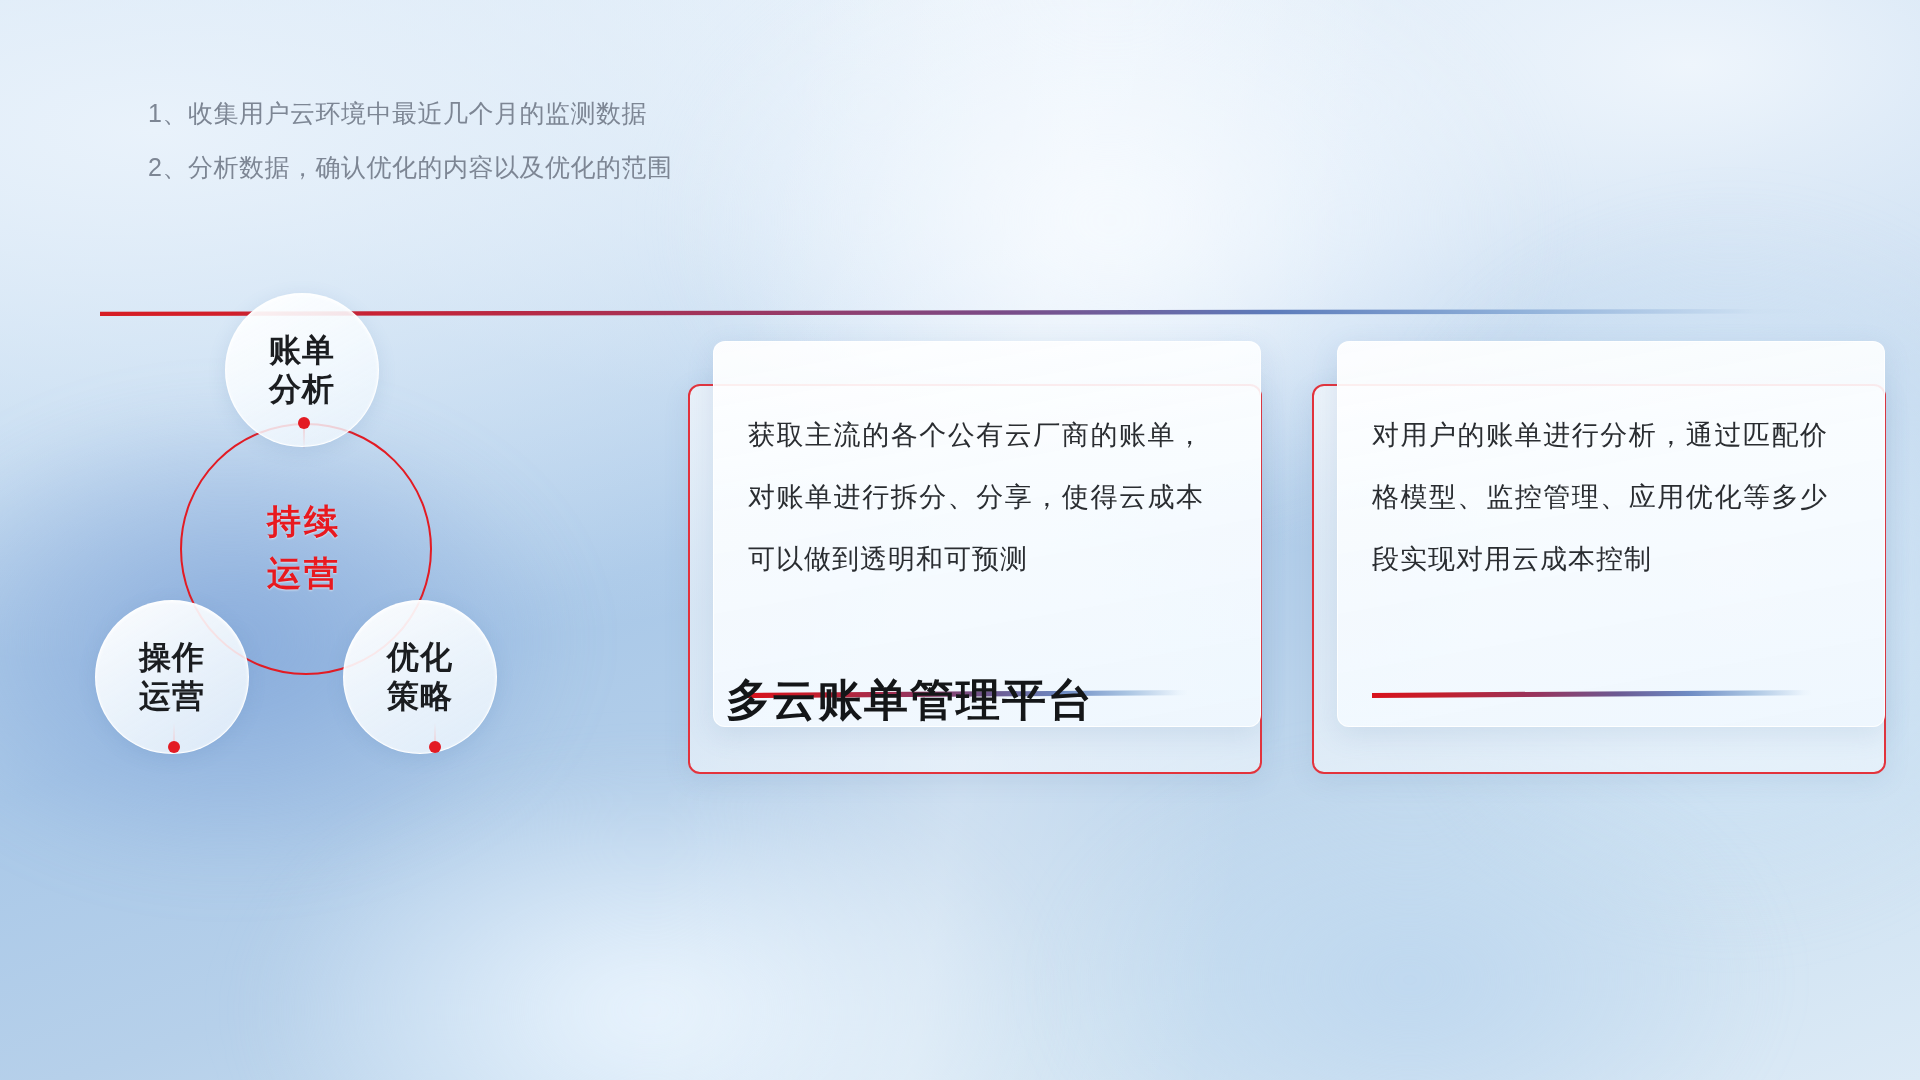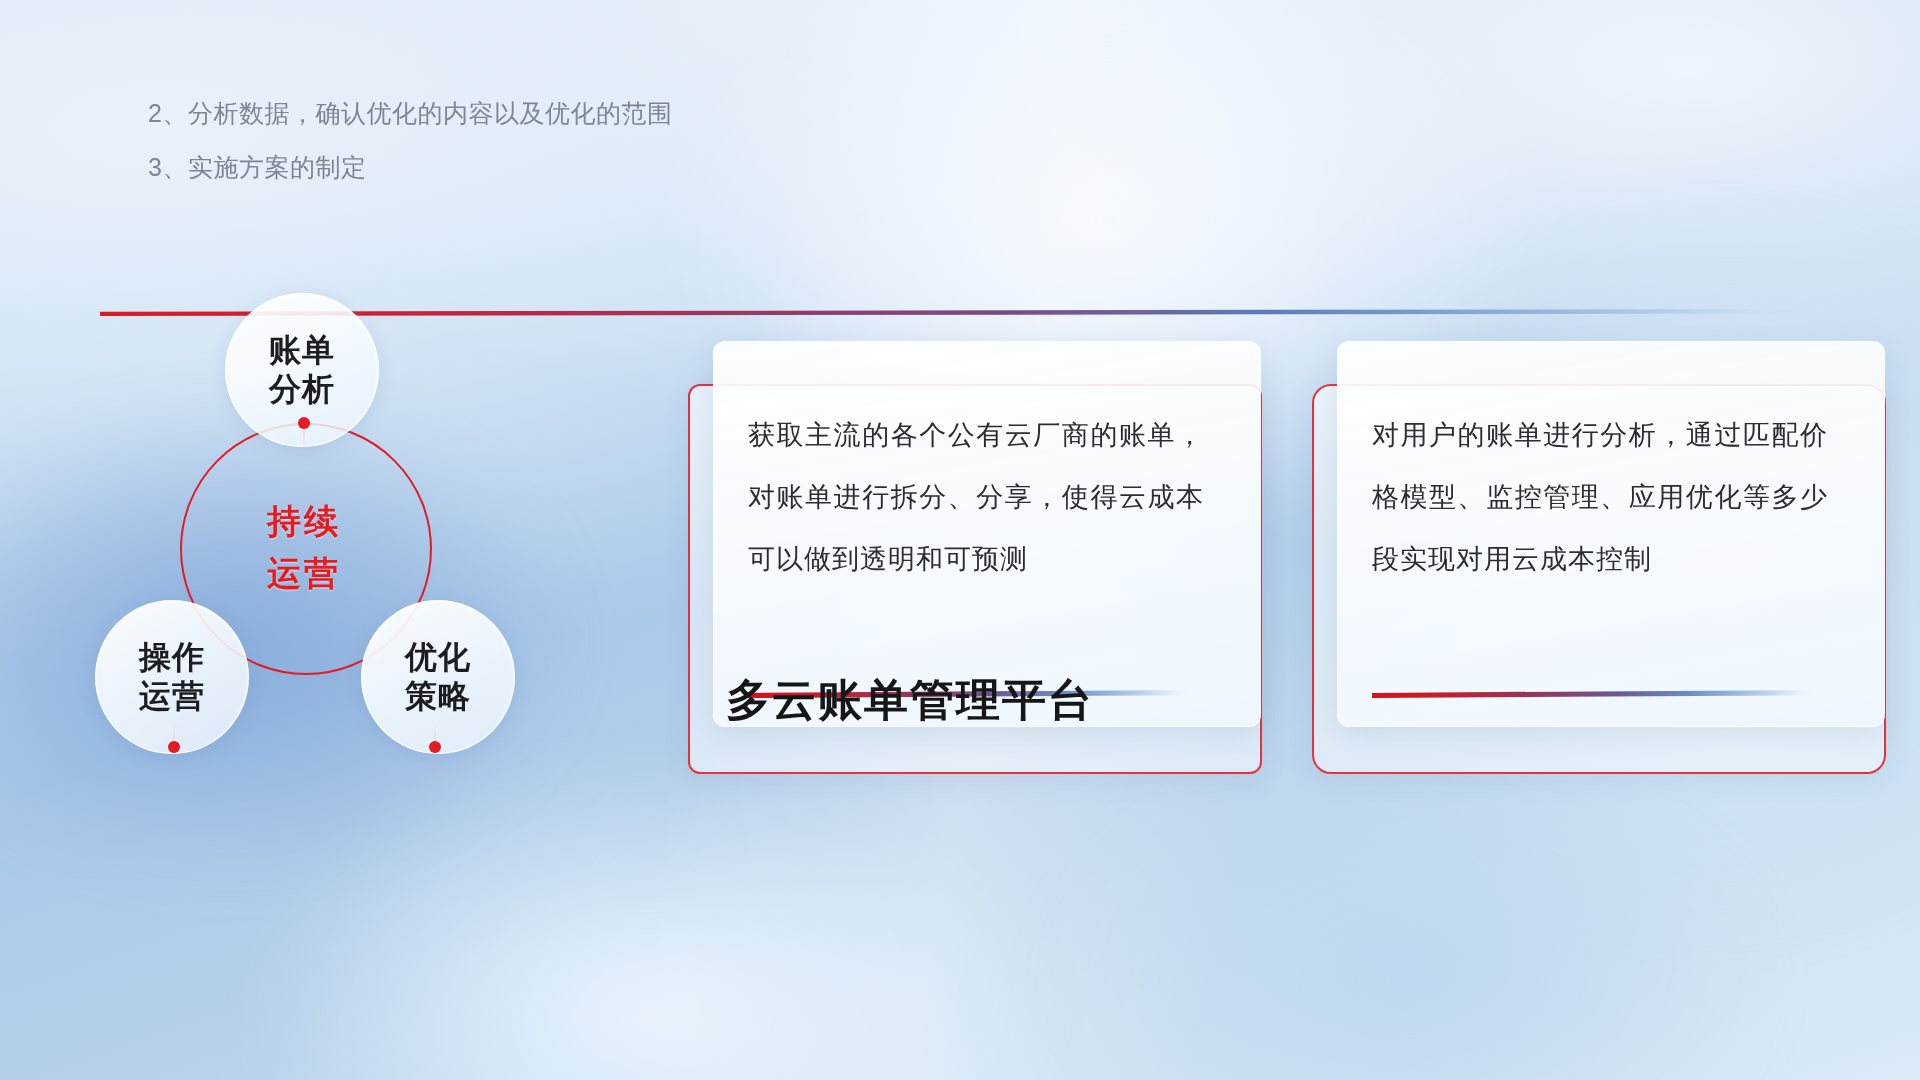--- a/index.html
+++ b/index.html
@@ -108,21 +108,21 @@
     font-size: 32px;
     font-weight: 700;
     line-height: 1.22;
     letter-spacing: 1px;
     z-index: 4;
   }
   .bubble span { display: block; }
 
   .bubble-top   { left: 135px; top: -52px;  width: 152px; height: 152px; }
   .bubble-left  { left: 5px;   top: 255px;  width: 152px; height: 152px; }
-  .bubble-right { left: 271px; top: 255px;  width: 152px; height: 152px; }
+  .bubble-right { left: 253px; top: 255px;  width: 152px; height: 152px; }
 
   .ring {
     position: absolute;
     left: 90px; top: 78px;
     width: 248px; height: 248px;
     border-radius: 50%;
     border: 2.6px solid #e31b23;
     z-index: 2;
   }
   .ring-core {
@@ -167,21 +167,21 @@
   .card {
     position: absolute;
     top: 384px;
     width: 570px; height: 386px;
     border: 2px solid #e3333c;
     border-radius: 12px;
     background: linear-gradient(165deg, rgba(255,255,255,0.62) 0%, rgba(252,254,255,0.55) 40%, rgba(244,250,255,0.58) 100%);
     box-shadow: 0 6px 26px rgba(80,120,170,0.12);
   }
   .card-left  { left: 688px; }
-  .card-right { left: 1312px; border-radius: 19px; }
+  .card-right { left: 1312px; }
 
   .card-inner {
     position: absolute;
     left: 23px; top: -45px;
     width: 522px; height: 360px;
     border-radius: 12px;
     background: linear-gradient(170deg, rgba(255,255,255,0.93) 0%, rgba(250,253,255,0.90) 38%, rgba(239,247,254,0.92) 100%);
     border: 1px solid rgba(255,255,255,0.9);
     box-shadow: 0 8px 28px rgba(80,120,170,0.14);
     padding: 12px;
@@ -227,22 +227,22 @@
 
   <div class="bg-base"></div>
   <div class="bg-blob-a"></div>
   <div class="bg-blob-b"></div>
   <div class="bg-blob-c"></div>
   <div class="bg-blob-d"></div>
   <div class="bg-blob-e"></div>
   <div class="bg-sheen"></div>
 
   <div class="steps steps-left">
+    <div class="step">1、收集用户云环境中最近几个月的监测数据</div>
     <div class="step">2、分析数据，确认优化的内容以及优化的范围</div>
-    <div class="step">3、实施方案的制定</div>
   </div>
 
 
   <div class="top-divider"></div>
 
   <div class="venn">
 
     <div class="ring"></div>
 
     <div class="node-stem s-top"></div>

